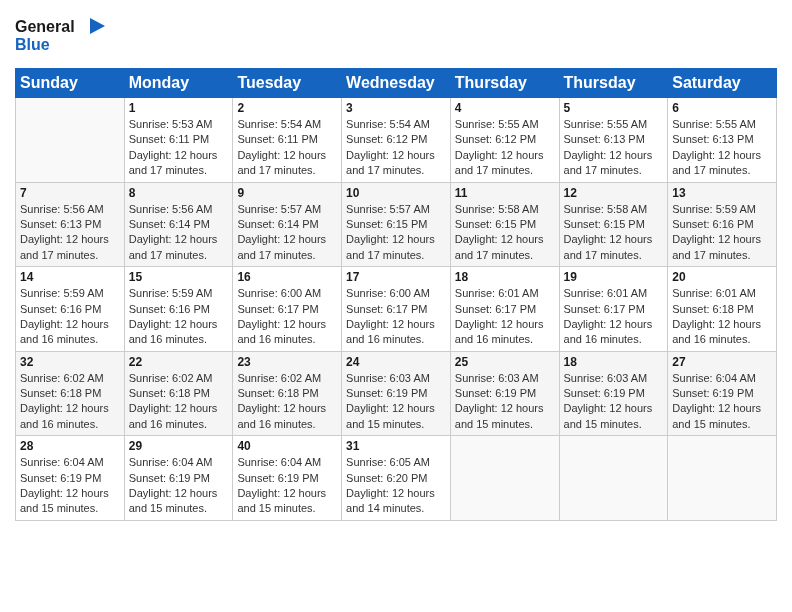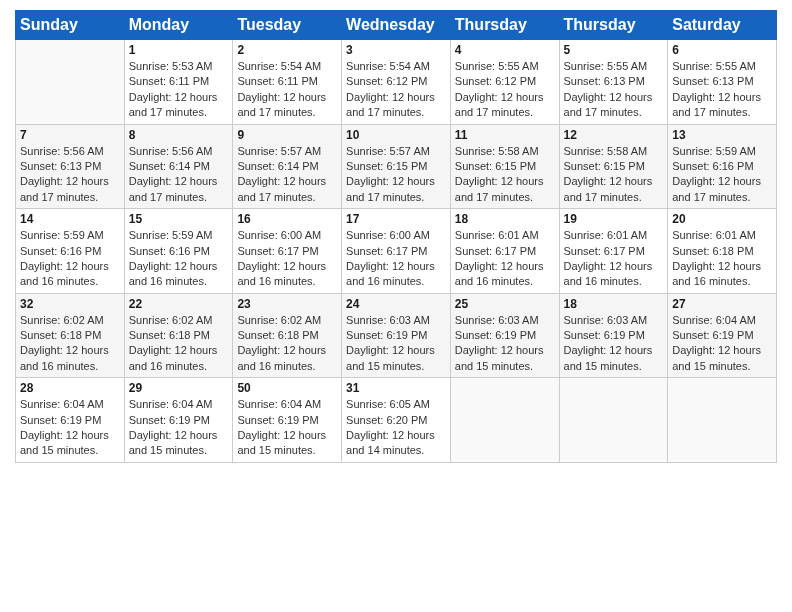--- a/index.html
+++ b/index.html
@@ -80,20 +80,36 @@
       background-color: #f5f5f5;
     }
     tbody tr:nth-child(even) td.empty {
       background-color: #f0f0f0;
     }
   </style>
 </head>
 <body>
 
 <div class="page">
+  <div class="header">
+    <div class="logo">
+      <div>
+        <svg width="90" height="42" viewBox="0 0 90 42">
+          <text x="0" y="18" font-family="Arial" font-size="16" font-weight="bold" fill="#1a1a1a">General</text>
+          <text x="0" y="36" font-family="Arial" font-size="16" font-weight="bold" fill="#1565c0">Blue</text>
+
+          <polygon points="75,4 90,12 75,20" fill="#1565c0"></polygon>
+        </svg>
+      </div>
+    </div>
+    <div class="title-block">
+      <div class="month-title"></div>
+      <div class="subtitle"></div>
+    </div>
+  </div>
 
   <table>
     <thead>
       <tr>
       <th>Sunday</th>
           <th>Monday</th>
           <th>Tuesday</th>
           <th>Wednesday</th>
           <th>Thursday</th>
           <th>Thursday</th>
@@ -221,21 +237,21 @@
         <tr>
           <td>
             <div class="day-number">28</div>
             <div class="day-info">Sunrise: 6:04 AM<br>Sunset: 6:19 PM<br>Daylight: 12 hours<br>and 15 minutes.</div>
           </td>
           <td>
             <div class="day-number">29</div>
             <div class="day-info">Sunrise: 6:04 AM<br>Sunset: 6:19 PM<br>Daylight: 12 hours<br>and 15 minutes.</div>
           </td>
           <td>
-            <div class="day-number">50</div>
+            <div class="day-number">40</div>
             <div class="day-info">Sunrise: 6:04 AM<br>Sunset: 6:19 PM<br>Daylight: 12 hours<br>and 15 minutes.</div>
           </td>
           <td>
             <div class="day-number">31</div>
             <div class="day-info">Sunrise: 6:05 AM<br>Sunset: 6:20 PM<br>Daylight: 12 hours<br>and 14 minutes.</div>
           </td>
           <td class="empty"></td>
           <td class="empty"></td>
           <td class="empty"></td>
         </tr>

